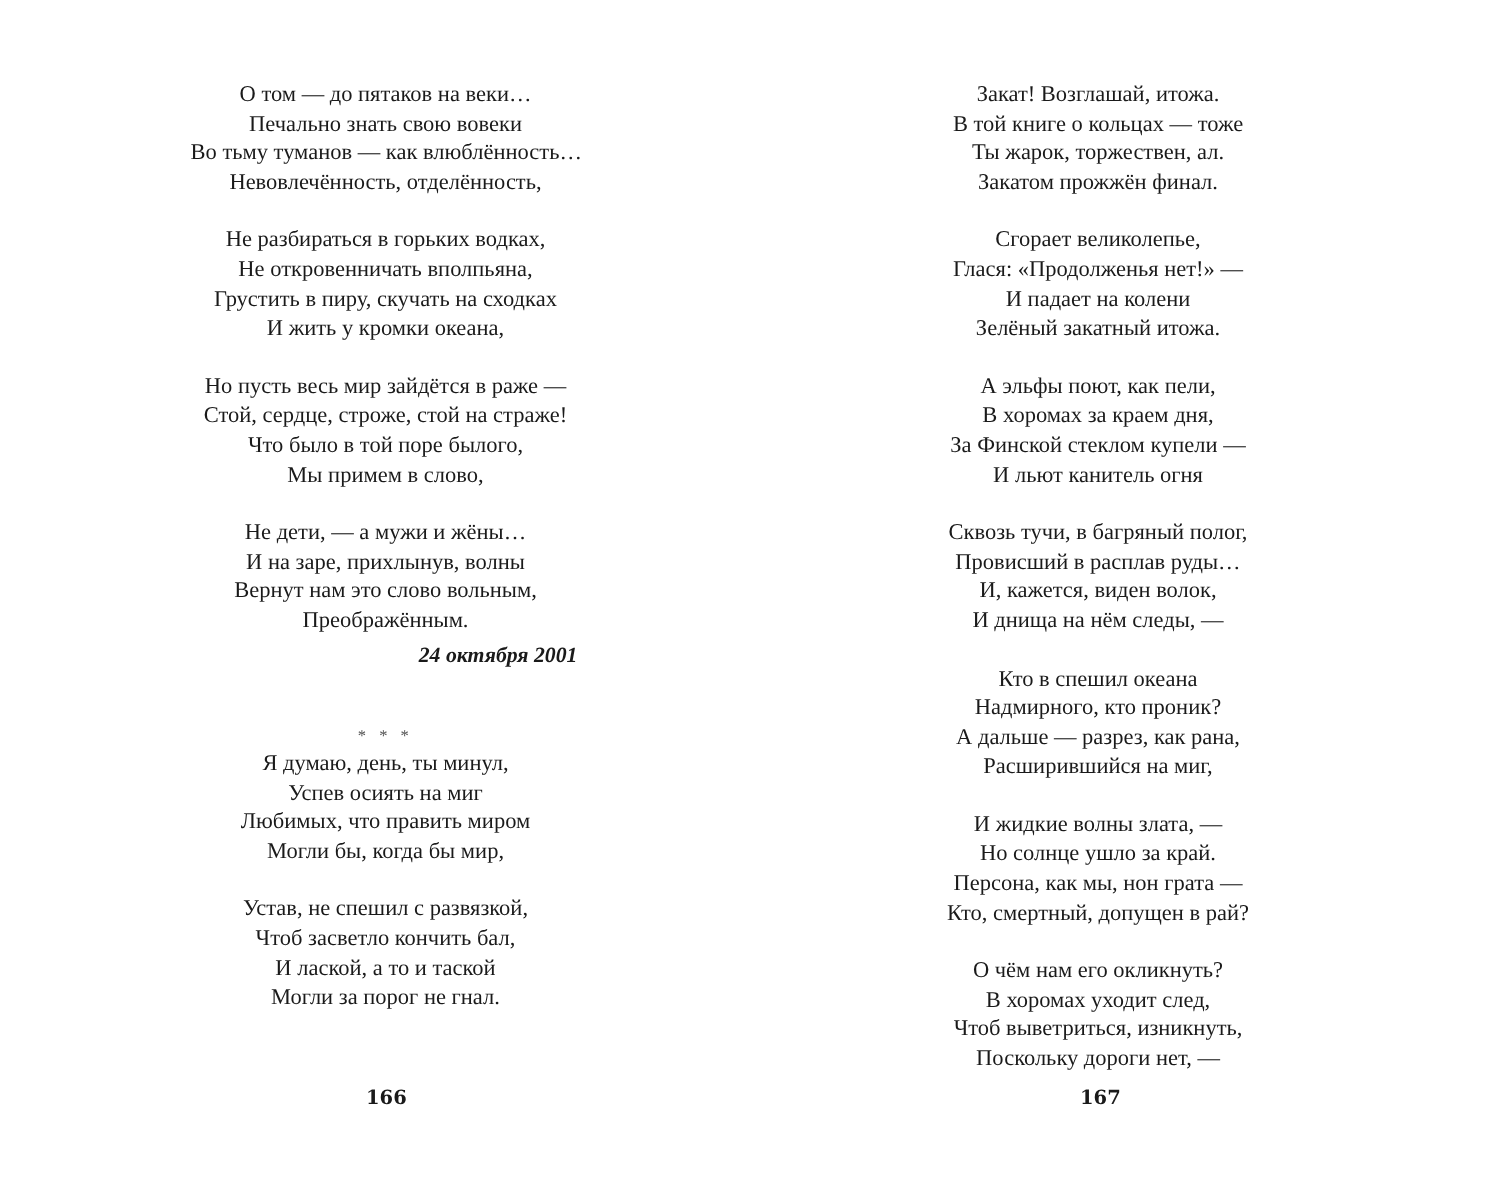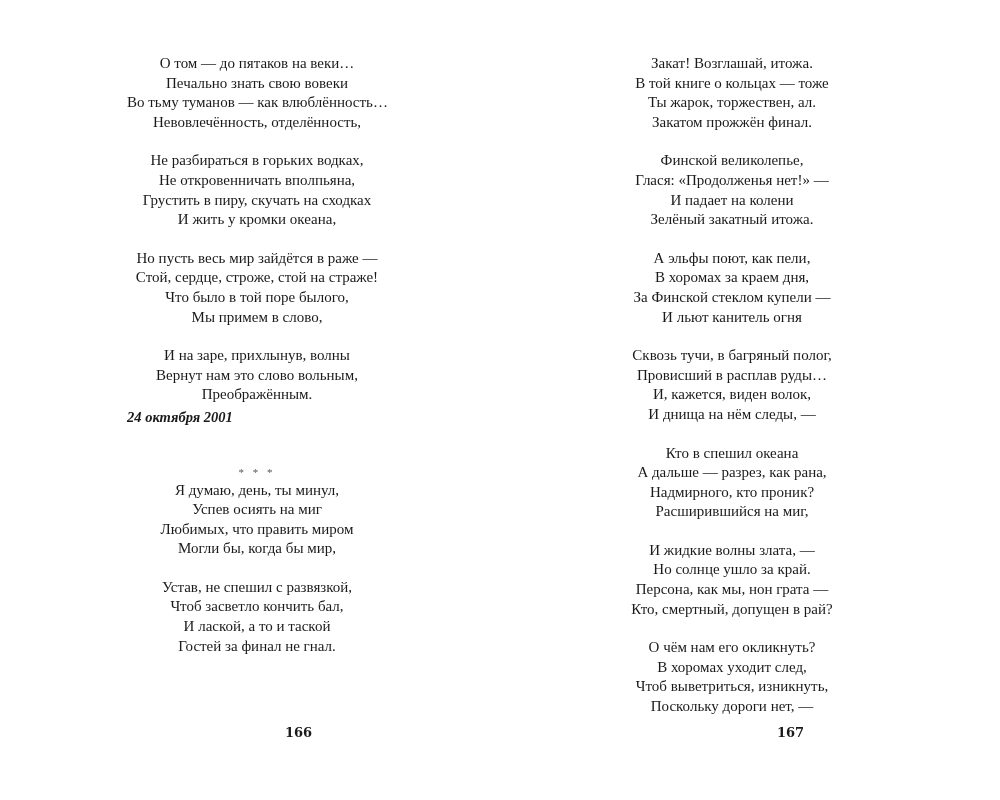--- a/index.html
+++ b/index.html
@@ -31,21 +31,21 @@
       line-height: 19.6px;
     }
     .page-left .column { left: 127px; width: 260px; }
     .page-right .column { left: 102px; width: 260px; }
 
     .stanza { margin: 0 0 19px 0; }
     .line { display: block; white-space: nowrap; }
 
     .date {
       display: block;
-      text-align: left;
+      text-align: right;
       font-style: italic;
       font-weight: bold;
       font-size: 14.5px;
       margin-top: 3px;
       padding-right: 2px;
     }
     .separator {
       display: block;
       text-align: center;
       font-size: 11px;
@@ -54,24 +54,23 @@
       margin-top: 36px;
       margin-bottom: 0px;
       line-height: 17px;
     }
     .page-number {
       position: absolute;
       top: 725px;
       font-family: "DejaVu Serif", "Liberation Serif", serif;
       font-weight: bold;
       font-size: 13px;
-      margin-left: 41px;
     }
     .page-left .page-number { left: 244px; }
-    .page-right .page-number { left: 236px; }
+    .page-right .page-number { left: 220px; }
   </style>
 </head>
 <body>
 
 <div class="page page-left">
   <div class="column">
 
     <div class="stanza">
       <span class="line">О том — до пятаков на веки…</span>
       <span class="line">Печально знать свою вовеки</span>
@@ -87,59 +86,60 @@
     </div>
 
     <div class="stanza">
       <span class="line">Но пусть весь мир зайдётся в раже —</span>
       <span class="line">Стой, сердце, строже, стой на страже!</span>
       <span class="line">Что было в той поре былого,</span>
       <span class="line">Мы примем в слово,</span>
     </div>
 
     <div class="stanza" style="margin-bottom:0">
+      <span class="line">Не дети, — а мужи и жёны…</span>
       <span class="line">И на заре, прихлынув, волны</span>
       <span class="line">Вернут нам это слово вольным,</span>
       <span class="line">Преображённым.</span>
     </div>
 
     <span class="date">24 октября 2001</span>
 
     <span class="separator">* * *</span>
 
     <div class="stanza">
       <span class="line">Я думаю, день, ты минул,</span>
       <span class="line">Успев осиять на миг</span>
       <span class="line">Любимых, что править миром</span>
       <span class="line">Могли бы, когда бы мир,</span>
     </div>
 
     <div class="stanza">
       <span class="line">Устав, не спешил с развязкой,</span>
       <span class="line">Чтоб засветло кончить бал,</span>
       <span class="line">И лаской, а то и таской</span>
-      <span class="line">Гостей за финал не гнал.</span>
+      <span class="line">Могли за порог не гнал.</span>
     </div>
 
   </div>
   <span class="page-number">166</span>
 </div>
 
 <div class="page page-right">
   <div class="column">
 
     <div class="stanza">
       <span class="line">Закат! Возглашай, итожа.</span>
       <span class="line">В той книге о кольцах — тоже</span>
       <span class="line">Ты жарок, торжествен, ал.</span>
       <span class="line">Закатом прожжён финал.</span>
     </div>
 
     <div class="stanza">
-      <span class="line">Финской великолепье,</span>
+      <span class="line">Сгорает великолепье,</span>
       <span class="line">Глася: «Продолженья нет!» —</span>
       <span class="line">И падает на колени</span>
       <span class="line">Зелёный закатный итожа.</span>
     </div>
 
     <div class="stanza">
       <span class="line">А эльфы поют, как пели,</span>
       <span class="line">В хоромах за краем дня,</span>
       <span class="line">За Финской стеклом купели —</span>
       <span class="line">И льют канитель огня</span>
@@ -147,22 +147,22 @@
 
     <div class="stanza">
       <span class="line">Сквозь тучи, в багряный полог,</span>
       <span class="line">Провисший в расплав руды…</span>
       <span class="line">И, кажется, виден волок,</span>
       <span class="line">И днища на нём следы, —</span>
     </div>
 
     <div class="stanza">
       <span class="line">Кто в спешил океана</span>
+      <span class="line">Надмирного, кто проник?</span>
       <span class="line">А дальше — разрез, как рана,</span>
-      <span class="line">Надмирного, кто проник?</span>
       <span class="line">Расширившийся на миг,</span>
     </div>
 
     <div class="stanza">
       <span class="line">И жидкие волны злата, —</span>
       <span class="line">Но солнце ушло за край.</span>
       <span class="line">Персона, как мы, нон грата —</span>
       <span class="line">Кто, смертный, допущен в рай?</span>
     </div>
 

